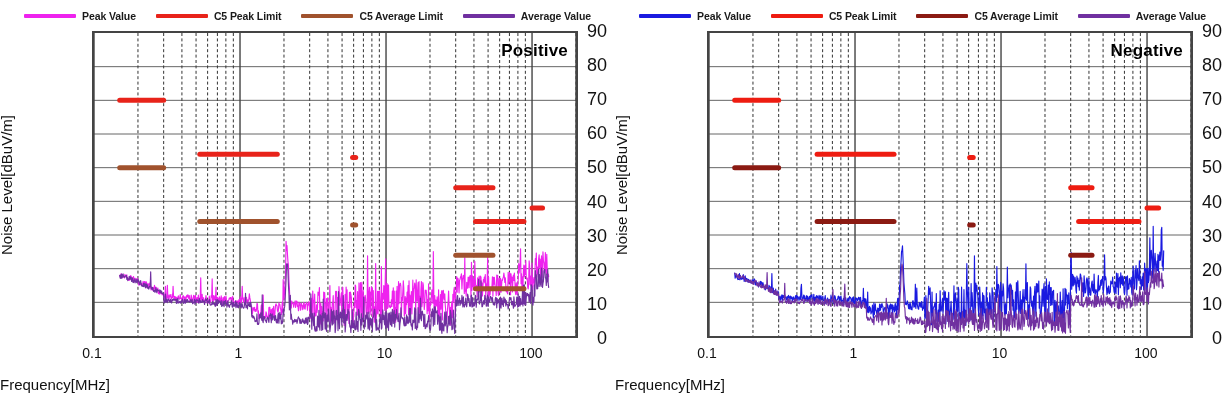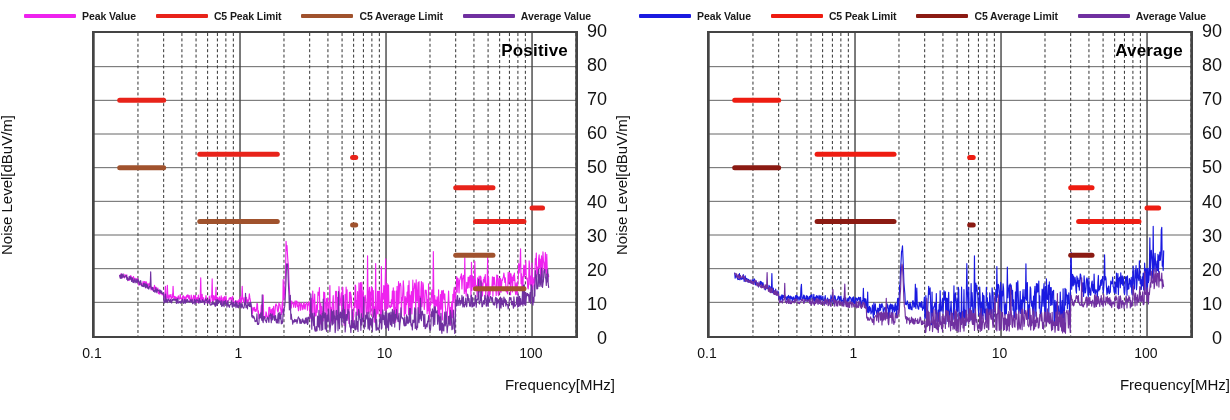--- a/index.html
+++ b/index.html
@@ -14,21 +14,21 @@
           display:flex;align-items:center;justify-content:center;gap:20px;}
   .legend-item{display:flex;align-items:center;gap:6px;}
   .legend-swatch{display:block;width:52px;height:4px;border-radius:1px;}
   .legend-label{font-size:10.5px;font-weight:bold;color:#1a1a1a;white-space:nowrap;
                 letter-spacing:-0.1px;}
 
   
   .ylabel{position:absolute;left:6px;top:185px;transform:translate(-50%,-50%) rotate(-90deg);
           transform-origin:center center;font-size:15px;color:#111;white-space:nowrap;}
   .ylabel-inner{display:block;width:300px;text-align:center;}
-  .xlabel{position:absolute;left:0;top:376px;width:615px;text-align:right;
+  .xlabel{position:absolute;left:0;top:376px;width:615px;text-align:left;
           font-size:15px;color:#111;}
 
   
   .plot{position:absolute;left:92px;top:31px;width:486px;height:307px;
         border:2px solid #444;box-sizing:border-box;background:#fff;}
   .plot-inner{position:absolute;inset:0;overflow:hidden;}
   .plot svg{display:block;}
 
   .polarity{position:absolute;right:8px;top:8px;font-size:17px;font-weight:bold;
             color:#000;letter-spacing:0.2px;}
@@ -237,17 +237,17 @@
             <line x1="260.68499274636247" y1="124.56666666666666" x2="264.2229193917882" y2="124.56666666666666" stroke="#ee1c11" stroke-width="5" stroke-linecap="round"></line>
             <line x1="361.6969389382108" y1="154.86666666666667" x2="383.03382872395287" y2="154.86666666666667" stroke="#ee1c11" stroke-width="5" stroke-linecap="round"></line>
             <line x1="369.633974734282" y1="188.53333333333333" x2="429.9387311962035" y2="188.53333333333333" stroke="#ee1c11" stroke-width="5" stroke-linecap="round"></line>
             <line x1="438.04509559118566" y1="175.06666666666666" x2="449.60674775583936" y2="175.06666666666666" stroke="#ee1c11" stroke-width="5" stroke-linecap="round"></line>
             <line x1="25.71197080193938" y1="134.66666666666666" x2="69.66687521075364" y2="134.66666666666666" stroke="#8b1a12" stroke-width="5" stroke-linecap="round"></line>
             <line x1="108.1040816972178" y1="188.53333333333333" x2="185.02612029958206" y2="188.53333333333333" stroke="#8b1a12" stroke-width="5" stroke-linecap="round"></line>
             <line x1="260.68499274636247" y1="191.9" x2="264.2229193917882" y2="191.9" stroke="#8b1a12" stroke-width="5" stroke-linecap="round"></line>
             <line x1="361.6969389382108" y1="222.2" x2="383.03382872395287" y2="222.2" stroke="#8b1a12" stroke-width="5" stroke-linecap="round"></line>
           </svg>
       </div>
-      <div class="polarity">Average</div>
+      <div class="polarity">Negative</div>
     </div>
   </div>
 
 </div>
 
 </body></html>

